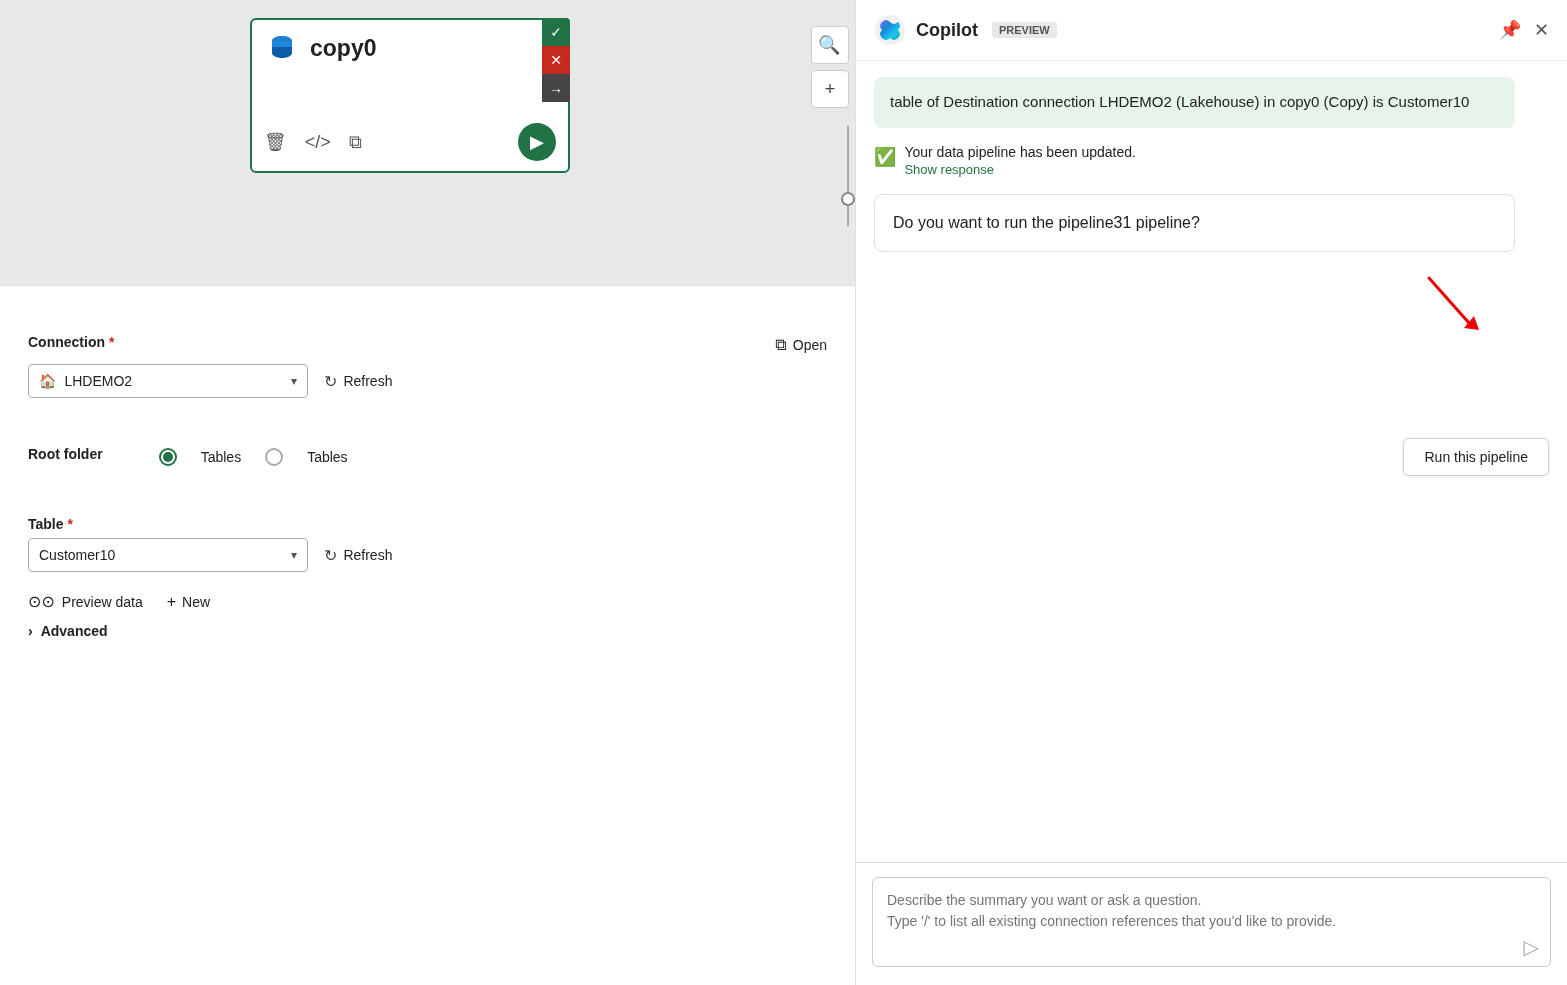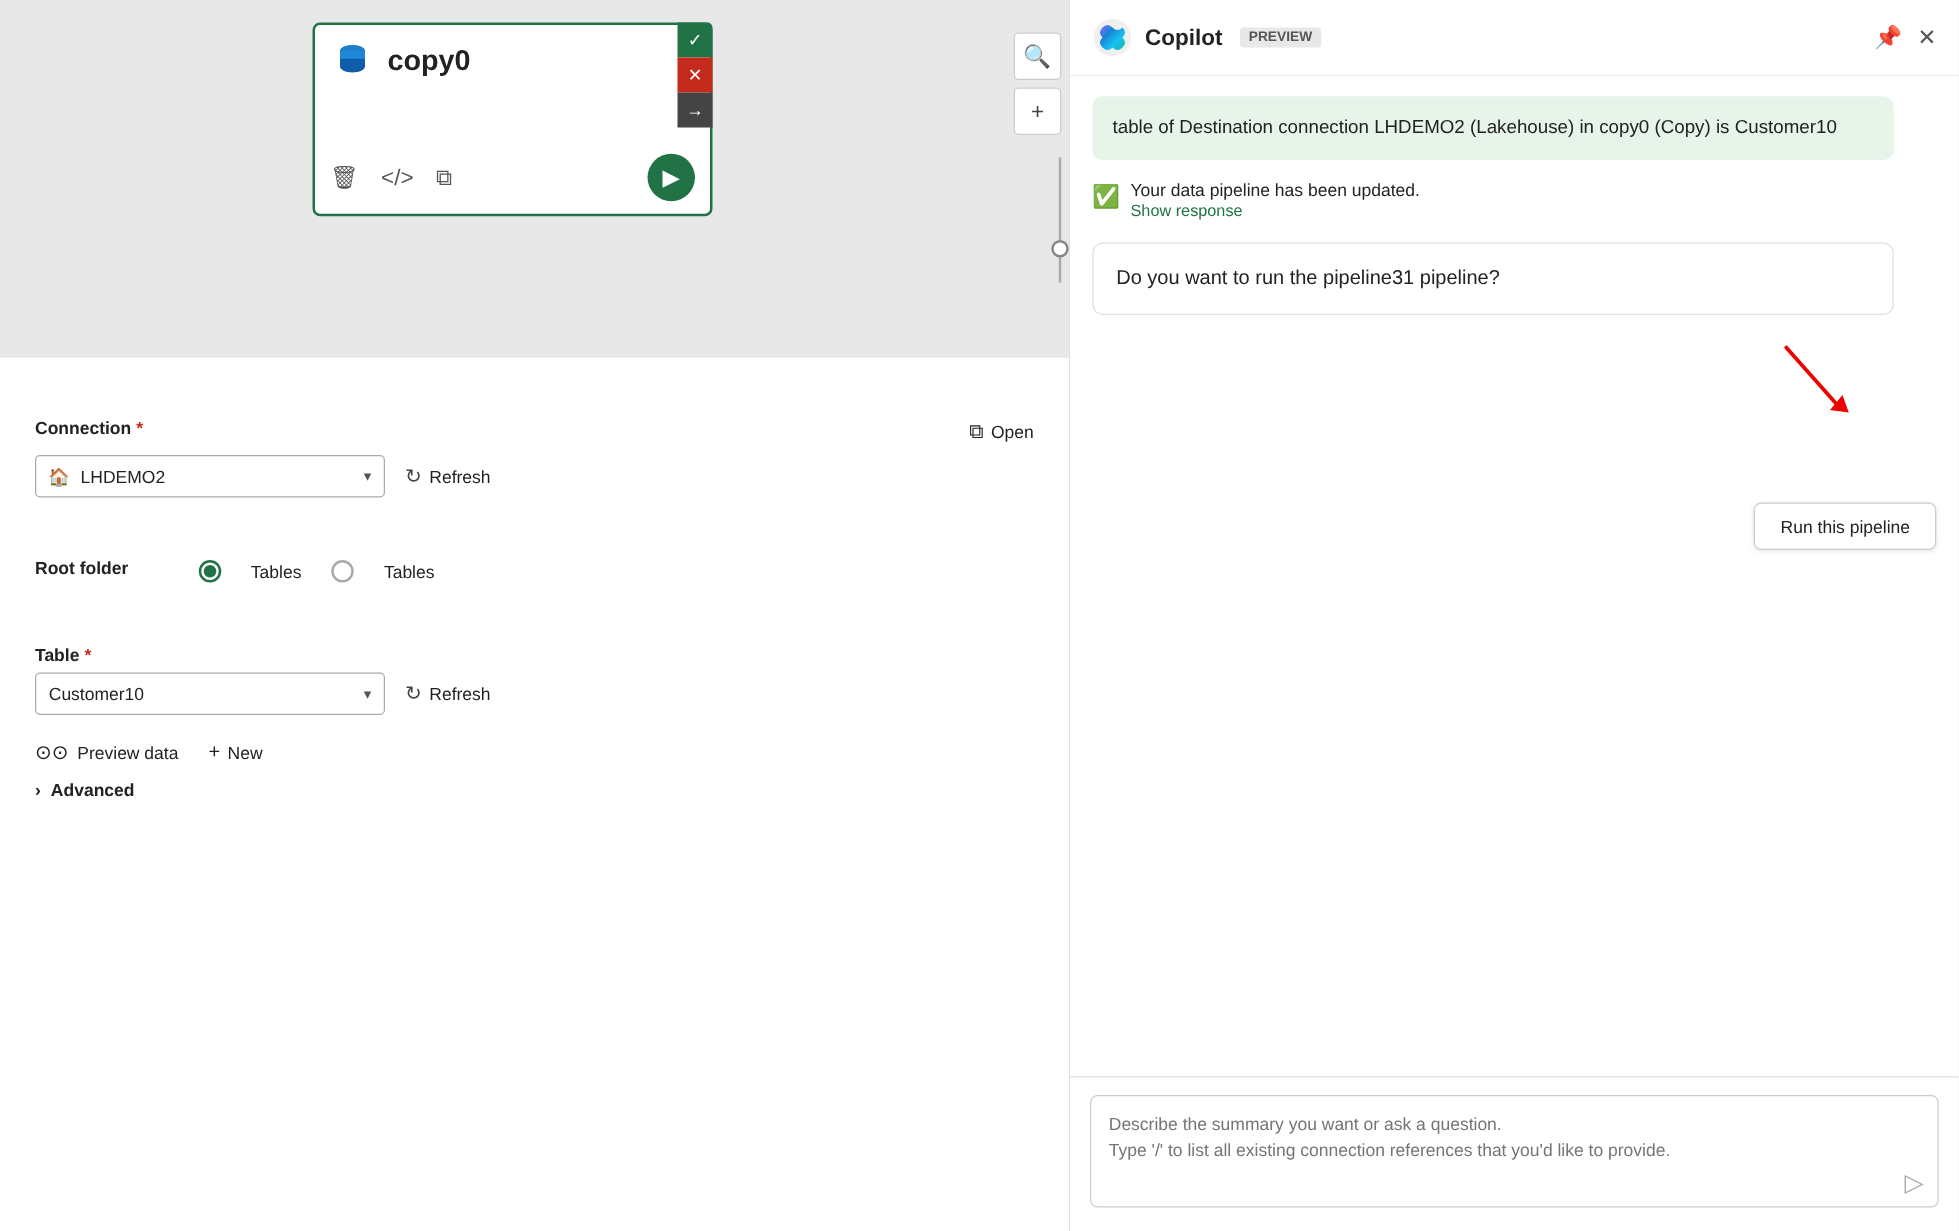--- a/index.html
+++ b/index.html
@@ -512,21 +512,21 @@
 
     .run-pipeline-btn {
       background: #fff;
       border: 1px solid #ccc;
       border-radius: 6px;
       padding: 10px 20px;
       font-size: 14px;
       color: #222;
       cursor: pointer;
       align-self: flex-end;
-      margin-top: 28px;
+      margin-top: 64px;
       box-shadow: 0 1px 4px rgba(0,0,0,0.08);
     }
 
     .copilot-input-area {
       border-top: 1px solid #ddd;
       padding: 14px 16px;
       position: relative;
     }
 
     .copilot-input {

